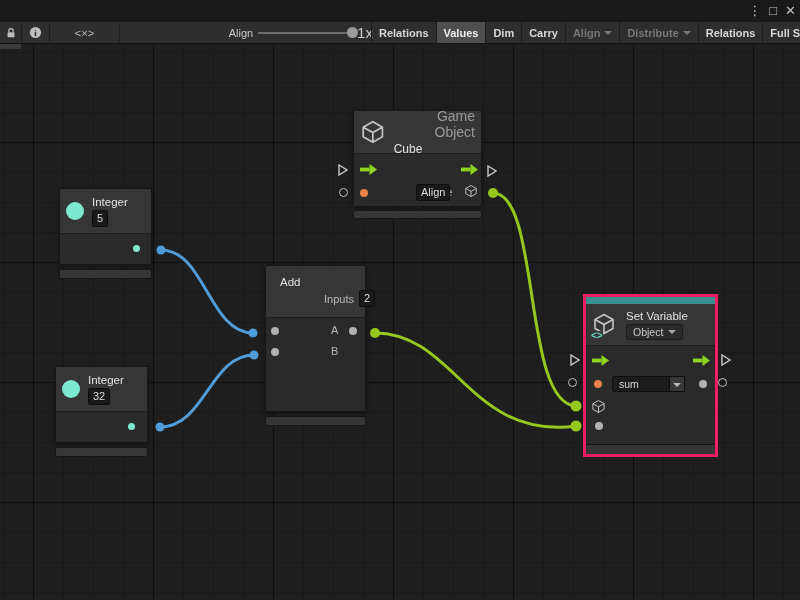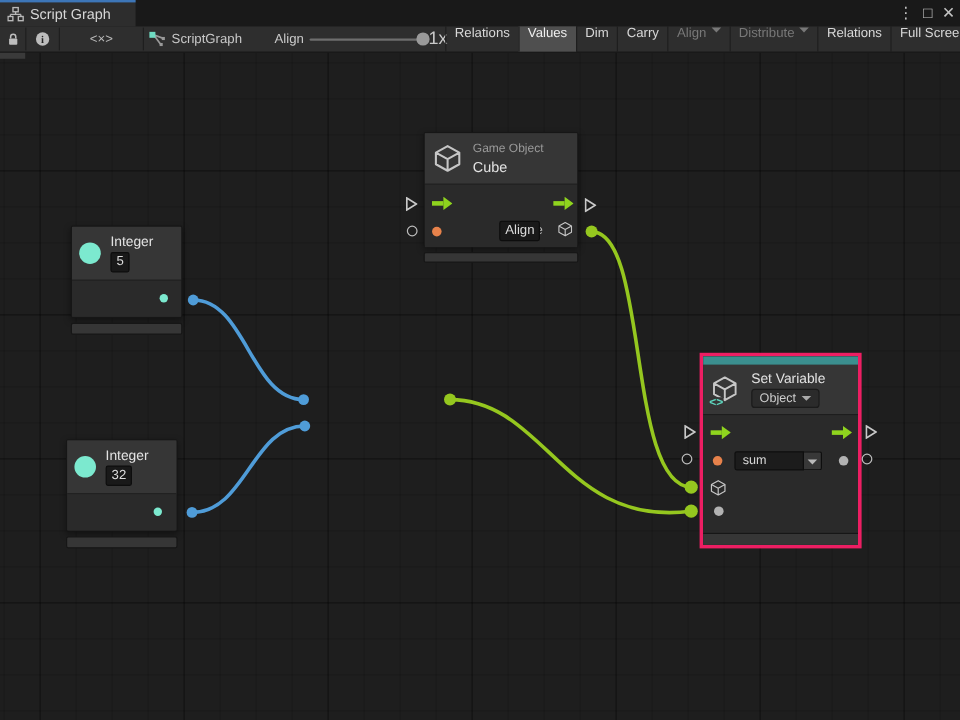--- a/index.html
+++ b/index.html
@@ -16,21 +16,21 @@
   .win-controls span { font-size:13px; line-height:22px; cursor:default; }
   .kebab { letter-spacing:0; font-size:12px; }
 
   
   .toolbar { position:relative; height:22px; background:#2e2e2e; border-bottom:1px solid #141414; color:#cfcfcf; font-size:11px; }
   .tb-cell { position:absolute; top:0; height:21px; display:flex; align-items:center; justify-content:center; }
   .tb-sep { position:absolute; top:1px; width:1px; height:19px; background:#1e1e1e; }
   .zoom-track { position:absolute; left:258px; top:10px; width:92px; height:2px; background:#6e6e6e; border-radius:1px; }
   .zoom-handle { position:absolute; left:347px; top:5px; width:11px; height:11px; border-radius:50%; background:#9a9a9a; }
   .tb-buttons { position:absolute; left:371px; top:0; height:21px; display:flex; }
-  .tb-btn { height:21px; display:flex; padding:0 7px; border-left:1px solid #1e1e1e; color:#d8d8d8; white-space:nowrap; gap:4px; }
+  .tb-btn { height:21px; display:flex; align-items:center; padding:0 7px; border-left:1px solid #1e1e1e; color:#d8d8d8; white-space:nowrap; gap:4px;font-weight:bold; }
   .tb-btn.active { background:#4f4f4f; color:#efefef; }
   .tb-btn.disabled { color:#787878; }
   .dd-tri { width:0; height:0; border-left:4px solid transparent; border-right:4px solid transparent; border-top:4px solid currentColor; margin-top:1px; }
 
   
   .canvas { position:absolute; left:0; top:44px; width:800px; height:556px; background-color:#1e1e1e;
     background-image:
       linear-gradient(to right, rgba(0,0,0,.38) 1px, transparent 1px),
       linear-gradient(to bottom, rgba(0,0,0,.38) 1px, transparent 1px),
       linear-gradient(to right, rgba(0,0,0,.16) 1px, transparent 1px),
@@ -45,21 +45,21 @@
   .dot-green  { fill:var(--wire-green,#95c71f); }
   .dot-blue   { fill:var(--wire-blue,#4f9cd8); }
 
   
   .node { position:absolute; border:1px solid #161616; border-radius:2px; background:#2a2a2a; box-shadow:0 2px 5px rgba(0,0,0,.35); }
   .node-header { background:#363636; display:flex; align-items:center; gap:8px; padding:0 6px; border-bottom:1px solid #1d1d1d; }
   .node-body { background:#2a2a2a; }
   .node-footer { position:absolute; left:-1px; width:calc(100% + 2px); background:#363636; border:1px solid #161616; border-radius:2px; }
   .hd-col { display:flex; flex-direction:column; justify-content:center; gap:2px; }
   .hd-title { color:#e2e2e2; font-size:11.5px; }
-  .hd-sub { color:#9a9a9a; font-size:10px; }
+  .hd-sub { color:#9a9a9a; font-size:14px;text-align:right; }
   .val-box { background:#191919; border:1px solid #0d0d0d; border-radius:2px; color:#dcdcdc; font-size:11px; padding:0 4px; line-height:15px; display:inline-block; }
   .mint-circle { border-radius:50%; background:var(--mint,#7ce9cf); }
   .port-dot { position:absolute; border-radius:50%; }
   .d-mint { background:var(--mint,#7ce9cf); }
   .d-gray { background:var(--gray-port,#b2b2b2); }
   .d-orange { background:var(--orange,#e7824b); }
   .row-label { color:#b8b8b8; font-size:11px;padding-left:44px; }
   .flow-arrow { display:inline-block; }
   .ext-tri { position:absolute; }
   .ext-circle { position:absolute; width:9px; height:9px; border:1.5px solid #bdbdbd; border-radius:50%; background:transparent; }
@@ -69,29 +69,20 @@
   .dd-field { background:#1c1c1c; border:1px solid #0e0e0e; border-radius:2px 0 0 2px; color:#d8d8d8; font-size:10.5px; padding:1px 6px; height:16px; display:flex; align-items:center; }
   .dd-btn { background:#383838; border:1px solid #0e0e0e; border-left:none; border-radius:0 2px 2px 0; width:15px; height:16px; display:flex; align-items:center; justify-content:center; color:#c4c4c4; }
   .cube-svg { stroke:#c6c6c6; fill:none; stroke-width:1.6; stroke-linejoin:round; }
 </style>
 </head>
 <body>
 
 <div class="window">
 
   <div class="tabbar">
-    <div class="tab">
-      <svg width="14" height="14" viewBox="0 0 16 16">
-        <rect x="5.5" y="1.5" width="5" height="4" fill="none" stroke="#b9b9b9" stroke-width="1.3"></rect>
-        <path d="M8 5.5 V8 M3 8 H13 M3 8 V10 M13 8 V10" stroke="#b9b9b9" stroke-width="1.3" fill="none"></path>
-        <rect x="0.8" y="10" width="4.6" height="4" fill="none" stroke="#b9b9b9" stroke-width="1.3"></rect>
-        <rect x="10.6" y="10" width="4.6" height="4" fill="none" stroke="#b9b9b9" stroke-width="1.3"></rect>
-      </svg>
-      <span class="tab-label">Script Graph</span>
-    </div>
     <div class="win-controls">
       <span class="kebab">⋮</span>
       <span>□</span>
       <span>✕</span>
     </div>
   </div>
 
   <div class="toolbar">
     <div class="tb-cell" style="left:0;width:21px">
       <svg width="12" height="12" viewBox="0 0 14 14">
@@ -104,29 +95,20 @@
       <svg width="13" height="13" viewBox="0 0 14 14">
         <circle cx="7" cy="7" r="6" fill="#bdbdbd"></circle>
         <text x="7" y="10.4" text-anchor="middle" font-size="9.5" font-weight="bold" fill="#232323" font-family="Liberation Serif, serif">i</text>
       </svg>
     </div>
     <div class="tb-sep" style="left:49px"></div>
     <div class="tb-cell" style="left:50px;width:69px;color:#bdbdbd;font-size:11px">
       <span>&lt;×&gt;</span>
     </div>
     <div class="tb-sep" style="left:119px"></div>
-    <div class="tb-cell" style="left:120px;width:96px;justify-content:flex-start;padding-left:4px;gap:5px">
-      <svg width="14" height="13" viewBox="0 0 14 13">
-        <path d="M4 3 L12 6 M4 3 L10 11" stroke="#9a9a9a" stroke-width="1.4"></path>
-        <rect x="0.5" y="0.5" width="5" height="5" fill="#6fdcc3"></rect>
-        <rect x="10.8" y="4.8" width="2.6" height="2.6" fill="#9a9a9a"></rect>
-        <rect x="9" y="9.8" width="2.6" height="2.6" fill="#9a9a9a"></rect>
-      </svg>
-      <span style="color:#c9c9c9">ScriptGraph</span>
-    </div>
     <div class="tb-cell" style="left:224px;width:34px;color:#c9c9c9">Align</div>
     <div class="zoom-track"></div>
     <div class="zoom-handle"></div>
     <div class="tb-cell" style="left:358px;width:14px;color:#c9c9c9;font-size:15px">1x</div>
 
     <div class="tb-buttons">
       <div class="tb-btn">
           <span>Relations</span>
         </div>
       <div class="tb-btn active">
@@ -194,20 +176,42 @@
           <span class="hd-title">Integer</span>
           <span class="val-box" style="align-self:flex-start">32</span>
         </div>
       </div>
       <div class="node-body" style="height:30px;position:relative">
         <div class="port-dot d-mint" style="width:7px;height:7px;right:12px;top:11px"></div>
       </div>
       <div class="node-footer" style="top:80px;height:10px"></div>
     </div>
 
+    <div class="node" style="left:265px;top:221px;width:101px;height:147px">
+      <div class="node-header" style="height:52px">
+        <svg width="26" height="26" viewBox="0 0 24 24">
+          <path d="M12 3.5 V20.5 M3.5 12 H20.5" stroke="#e6e6e6" stroke-width="4.2"></path>
+        </svg>
+        <div class="hd-col">
+          <span class="hd-title">Add</span>
+          <span style="display:flex;align-items:center;gap:5px">
+            <span class="row-label">Inputs</span>
+            <span class="val-box">2</span>
+          </span>
+        </div>
+      </div>
+      <div class="node-body" style="height:50px;position:relative">
+        <div class="port-dot d-gray" style="width:8px;height:8px;left:5px;top:9px"></div>
+        <span class="row-label" style="position:absolute;left:21px;top:6px">A</span>
+        <div class="port-dot d-gray" style="width:8px;height:8px;left:83px;top:9px"></div>
+        <div class="port-dot d-gray" style="width:8px;height:8px;left:5px;top:30px"></div>
+        <span class="row-label" style="position:absolute;left:21px;top:27px">B</span>
+      </div>
+      <div class="node-footer" style="top:150px;height:10px"></div>
+    </div>
 
     <div class="node" style="left:353px;top:66px;width:129px;height:96px">
       <div class="node-header" style="height:43px">
         <svg class="cube-svg" width="26" height="26" viewBox="0 0 24 24">
           <path d="M12 2.5 L21 7.5 L12 12.5 L3 7.5 Z M3 7.5 V16.5 L12 21.5 V12.5 M21 7.5 V16.5 L12 21.5"></path>
         </svg>
         <div class="hd-col">
           <span class="hd-sub">Game Object</span>
           <span class="hd-title" style="font-size:12px">Cube</span>
         </div>

